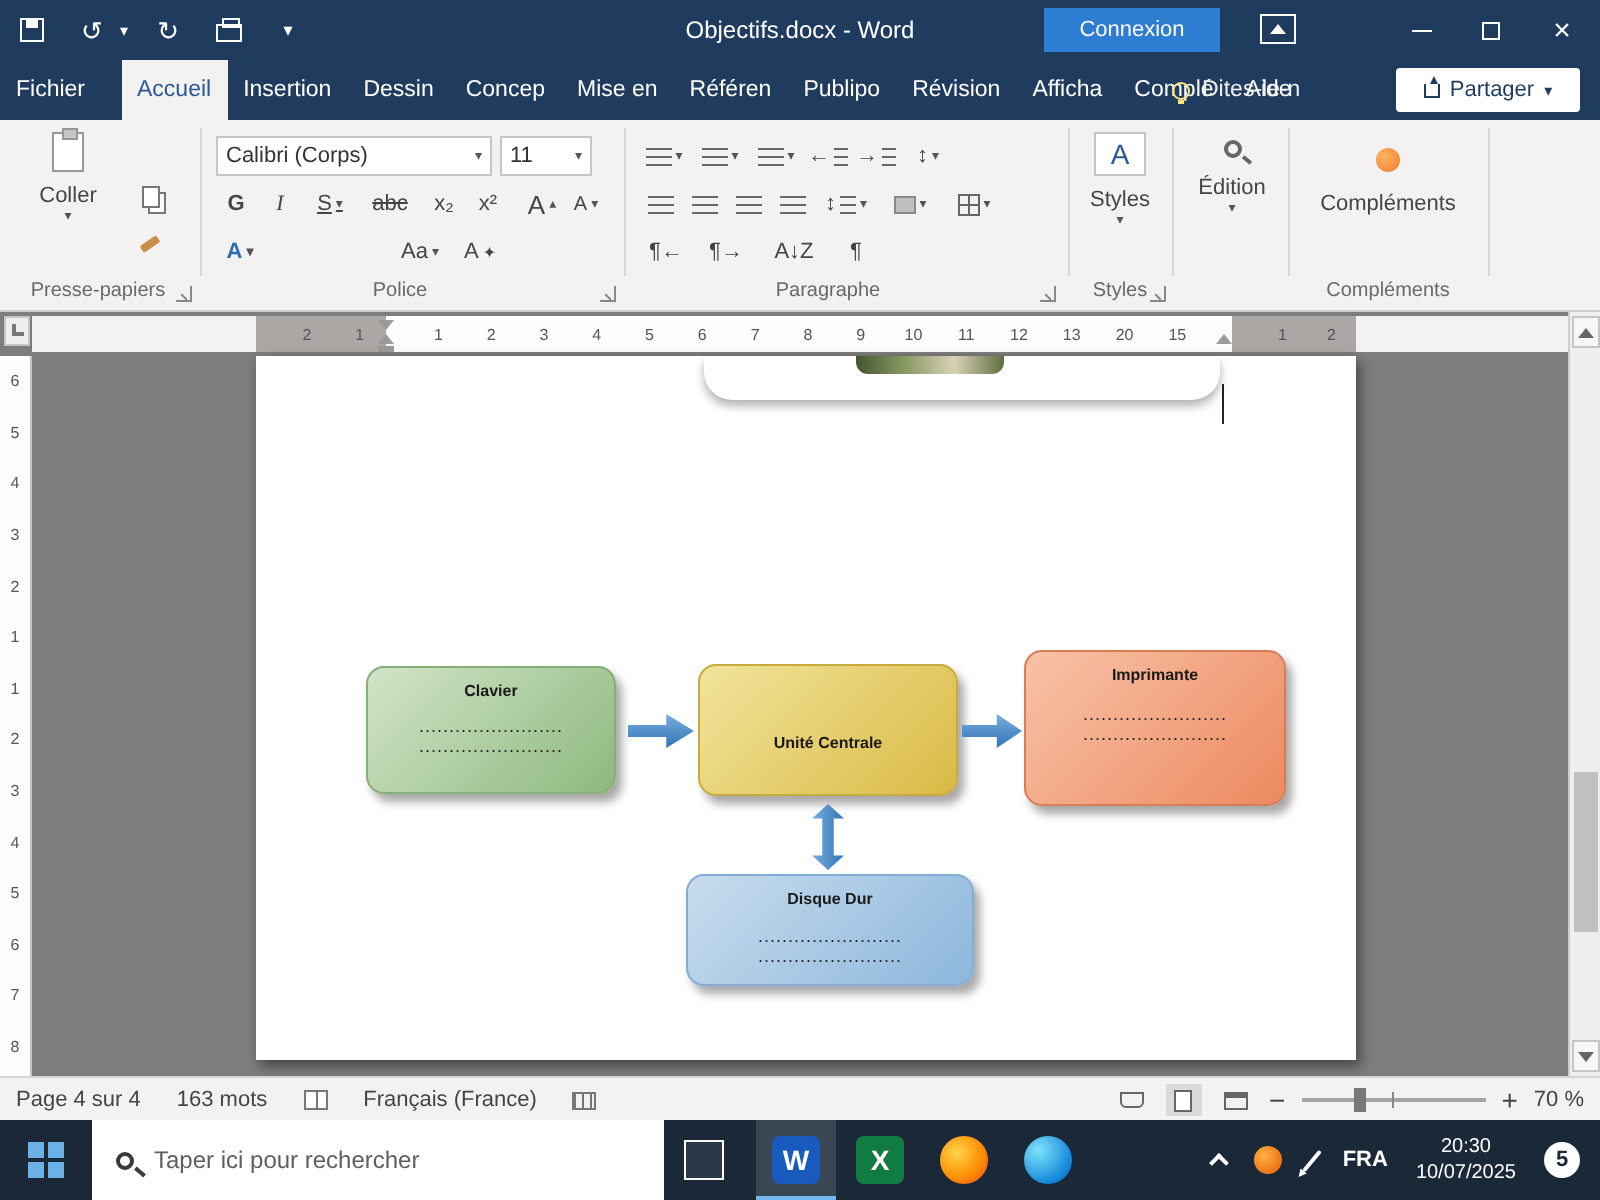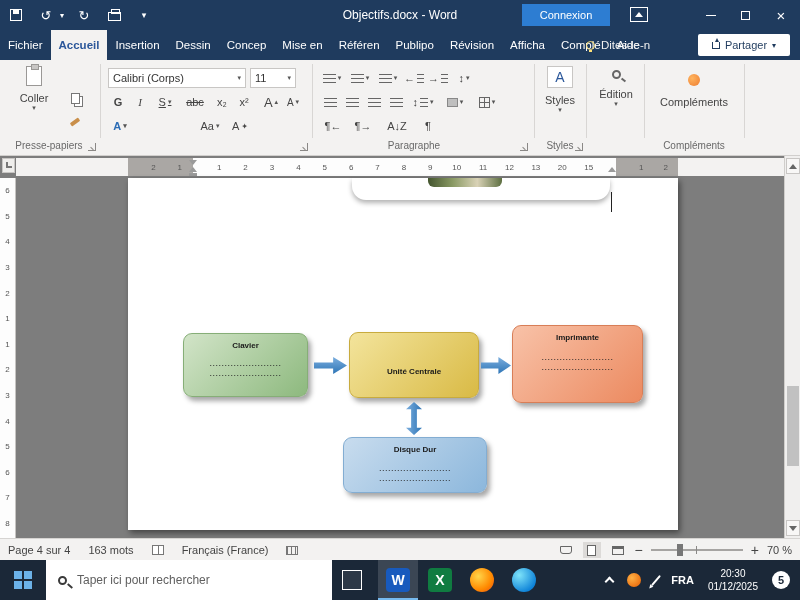--- a/index.html
+++ b/index.html
@@ -22,21 +22,21 @@
   .ribbon-display i { width:0; height:0; border-left:4px solid transparent; border-right:4px solid transparent; border-bottom:5px solid #fff; margin-top:4px; }
   .wc { position:absolute; top:0; width:34px; height:30px; display:flex; align-items:center; justify-content:center; color:#fff; }
   .wc-min { left:694px; } .wc-min i { width:10px; border-top:1px solid #fff; display:block; }
   .wc-max { left:728px; } .wc-max i { width:9px; height:9px; border:1px solid #fff; display:block; }
   .wc-close { left:764px; font-size:15px; }
 
   
   .tabsrow { position:absolute; left:0; top:30px; width:800px; height:30px; background:#1f3b5e; display:flex; align-items:stretch; }
   .tabs { display:flex; align-items:stretch; }
   .tab { color:#fff; font-size:11.5px; padding:0 8px; display:flex; align-items:center; white-space:nowrap; }
-  .tabs .tab:nth-child(2) { background:#f3f2f1; color:#2b579a; font-weight:bold; }
+  .tabs .tab:nth-child(2) { background:#f3f2f1; color:#2b579a; font-weight:normal;margin-left:10px; }
   .tellme { position:absolute; left:586px; top:0; height:30px; display:flex; align-items:center; gap:6px; color:#f0f0f0; font-size:11.5px; }
   .bulb { width:9px; height:9px; border:1px solid #ffe27a; border-radius:50%; position:relative; }
   .bulb::after { content:""; position:absolute; left:2px; bottom:-3px; width:3px; height:2px; background:#ffe27a; }
   .share-btn { position:absolute; left:698px; top:4px; width:92px; height:22px; background:#fff; color:#1f3b5e; font-size:11px; display:flex; align-items:center; justify-content:center; gap:5px; border-radius:2px; }
   .share-ic { width:8px; height:7px; border:1px solid #1f3b5e; border-top:none; position:relative; }
   .share-ic::after { content:""; position:absolute; left:2px; top:-4px; width:0; height:0; border-left:2px solid transparent; border-right:2px solid transparent; border-bottom:4px solid #1f3b5e; }
   .tab-caret { font-size:8px; color:#1f3b5e; }
 
   
   .ribbon { position:absolute; left:0; top:60px; width:800px; height:78px; background:#f3f2f1; }
@@ -312,20 +312,21 @@
     <div class="vsep" style="left:100px; top:4px; height:130px;"></div>
     <div class="vsep" style="left:312px; top:4px; height:130px;"></div>
     <div class="vsep" style="left:534px; top:4px; height:130px;"></div>
     <div class="vsep" style="left:586px; top:4px; height:130px;"></div>
     <div class="vsep" style="left:644px; top:4px; height:130px;"></div>
     <div class="vsep" style="left:744px; top:4px; height:130px;"></div>
   </div>
 
   <div class="grouplabels">
     <span class="glabel" style="left:0; width:98px;">Presse-papiers</span>
+    <span class="glabel" style="left:102px; width:196px;">Police</span>
     <span class="glabel" style="left:314px; width:200px;">Paragraphe</span>
     <span class="glabel" style="left:536px; width:48px;">Styles</span>
     <span class="glabel" style="left:646px; width:96px;">Compléments</span>
     <i class="launcher" style="left:88px;"></i>
     <i class="launcher" style="left:300px;"></i>
     <i class="launcher" style="left:520px;"></i>
     <i class="launcher" style="left:575px;"></i>
   </div>
 
   <div class="workspace">
@@ -481,19 +482,19 @@
     <div class="tb-app" style="left:504px;">
       <span class="circ circ-edge"></span>
     </div>
     <div class="tray">
       <i class="chev-up"></i>
       <i class="circ-sm"></i>
       <i class="ic-pen"></i>
       <span class="tray-lang">FRA</span>
       <span class="tray-clock">
         <span>20:30</span><br>
-        <span>01/12/2025</span>
+        <span>10/07/2025</span>
       </span>
       <span class="notif">5</span>
     </div>
   </div>
 
 </div>
 
 </body></html>

